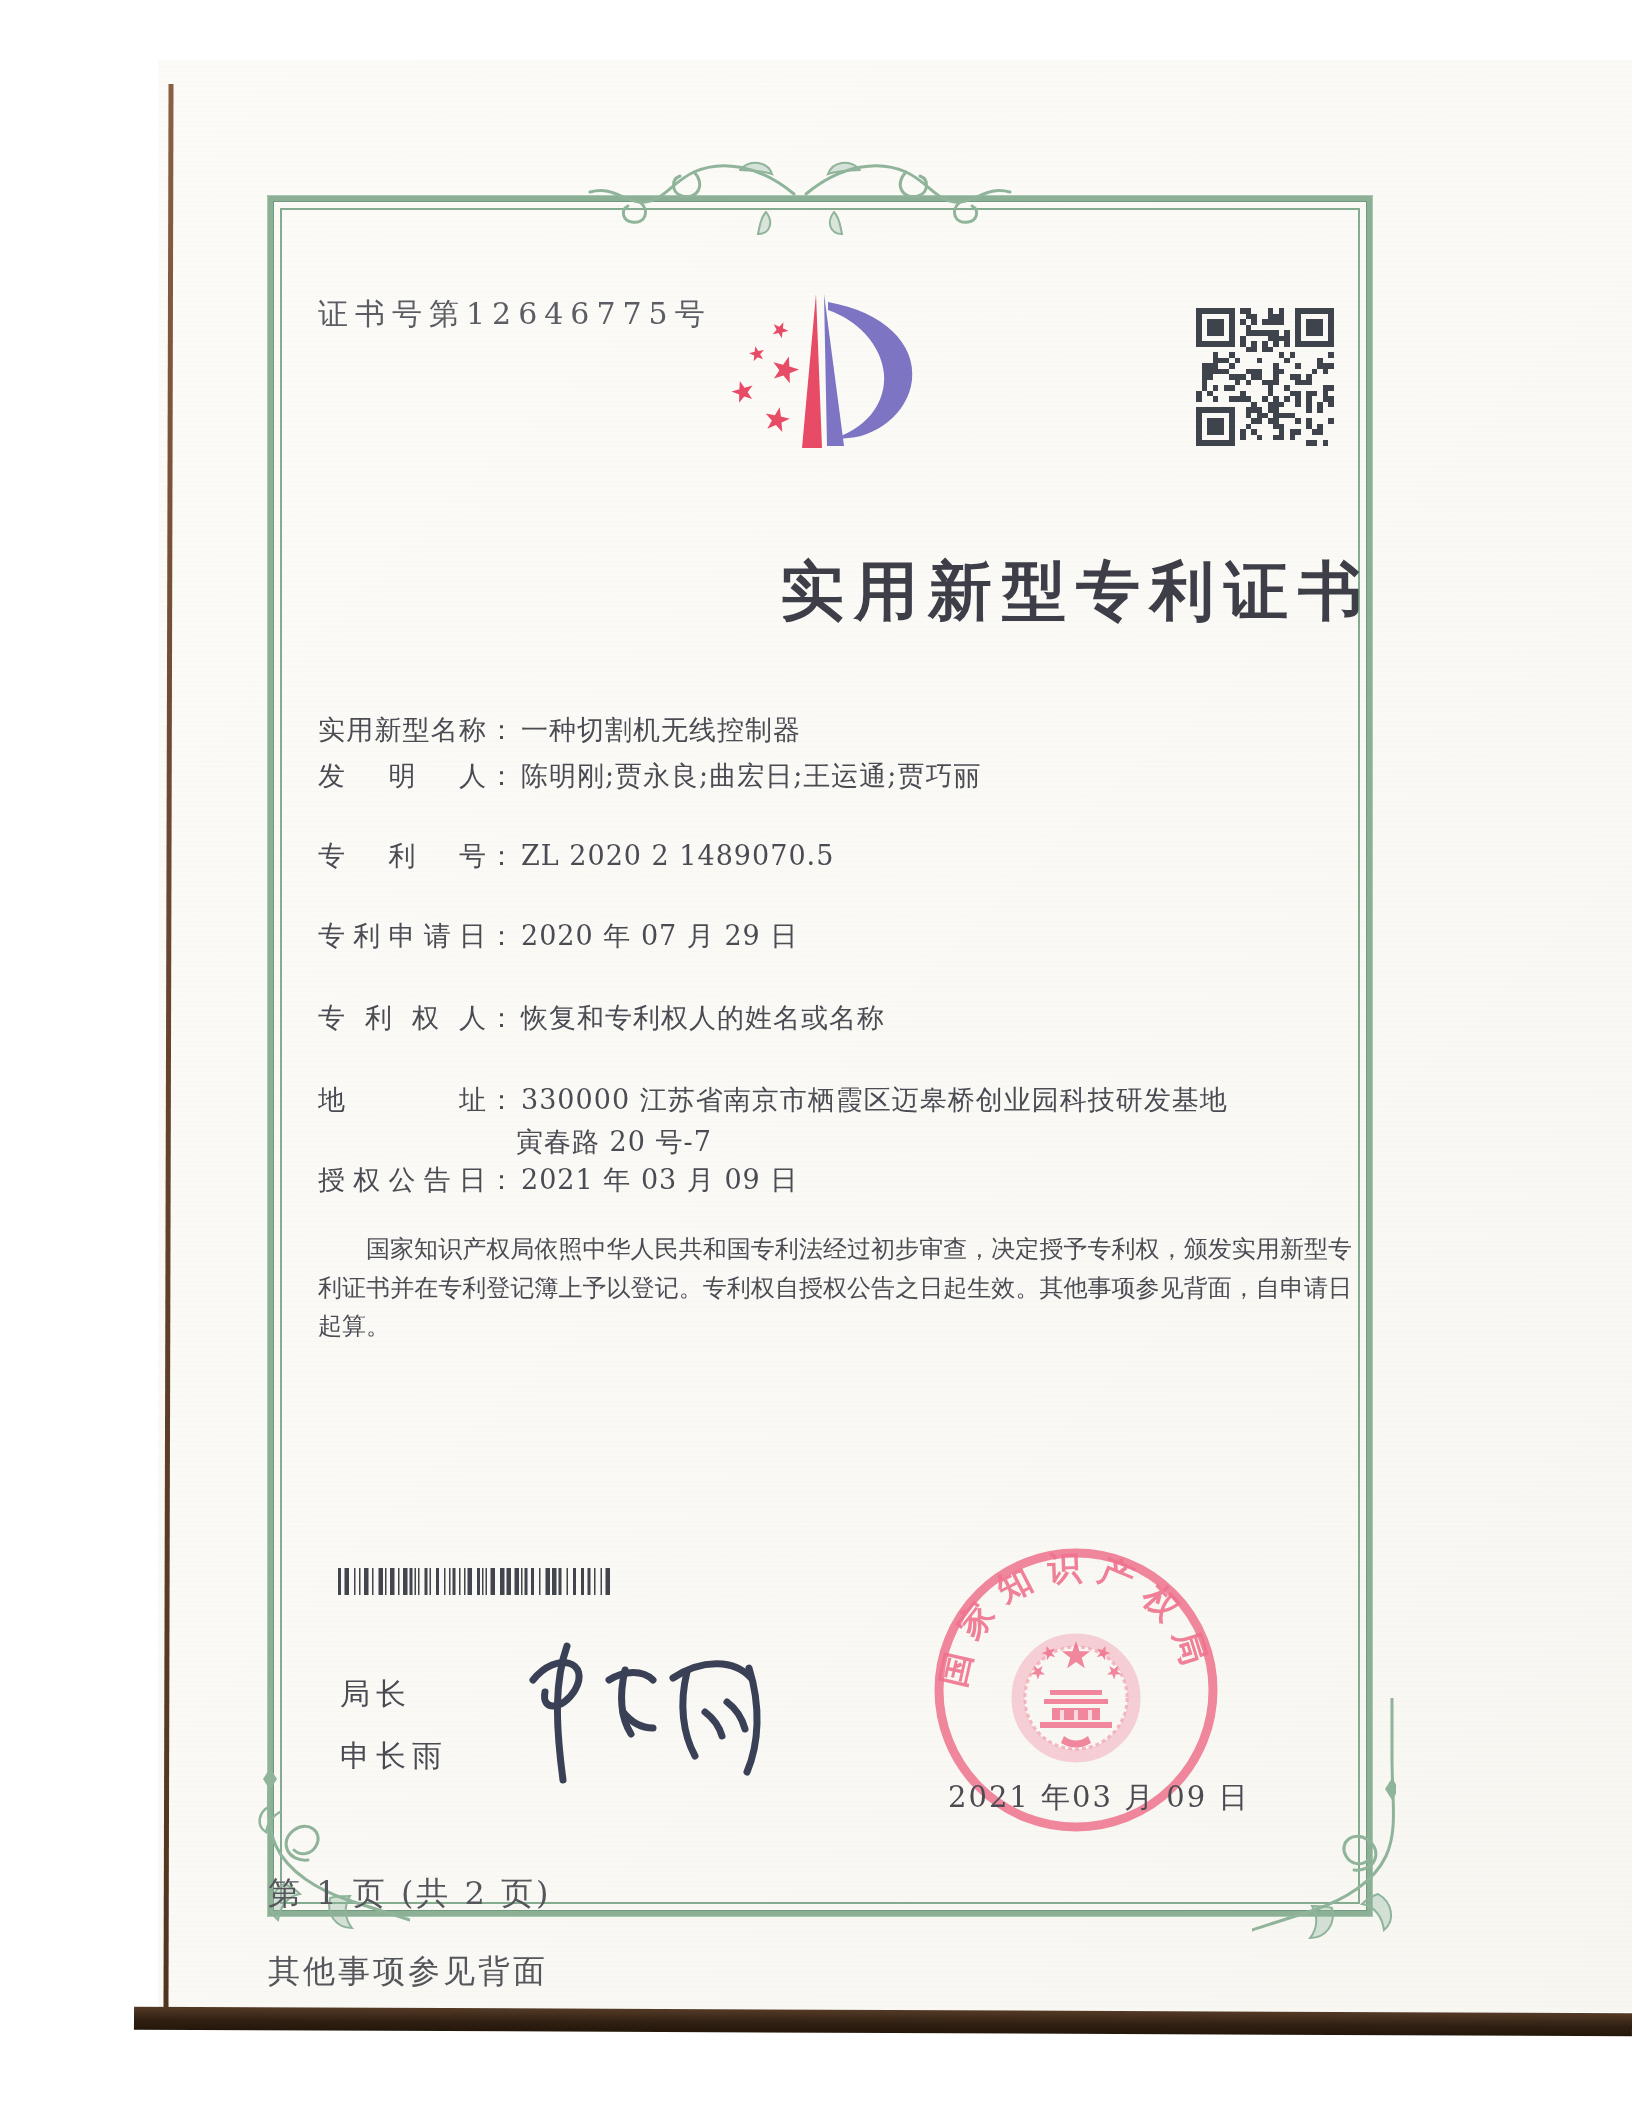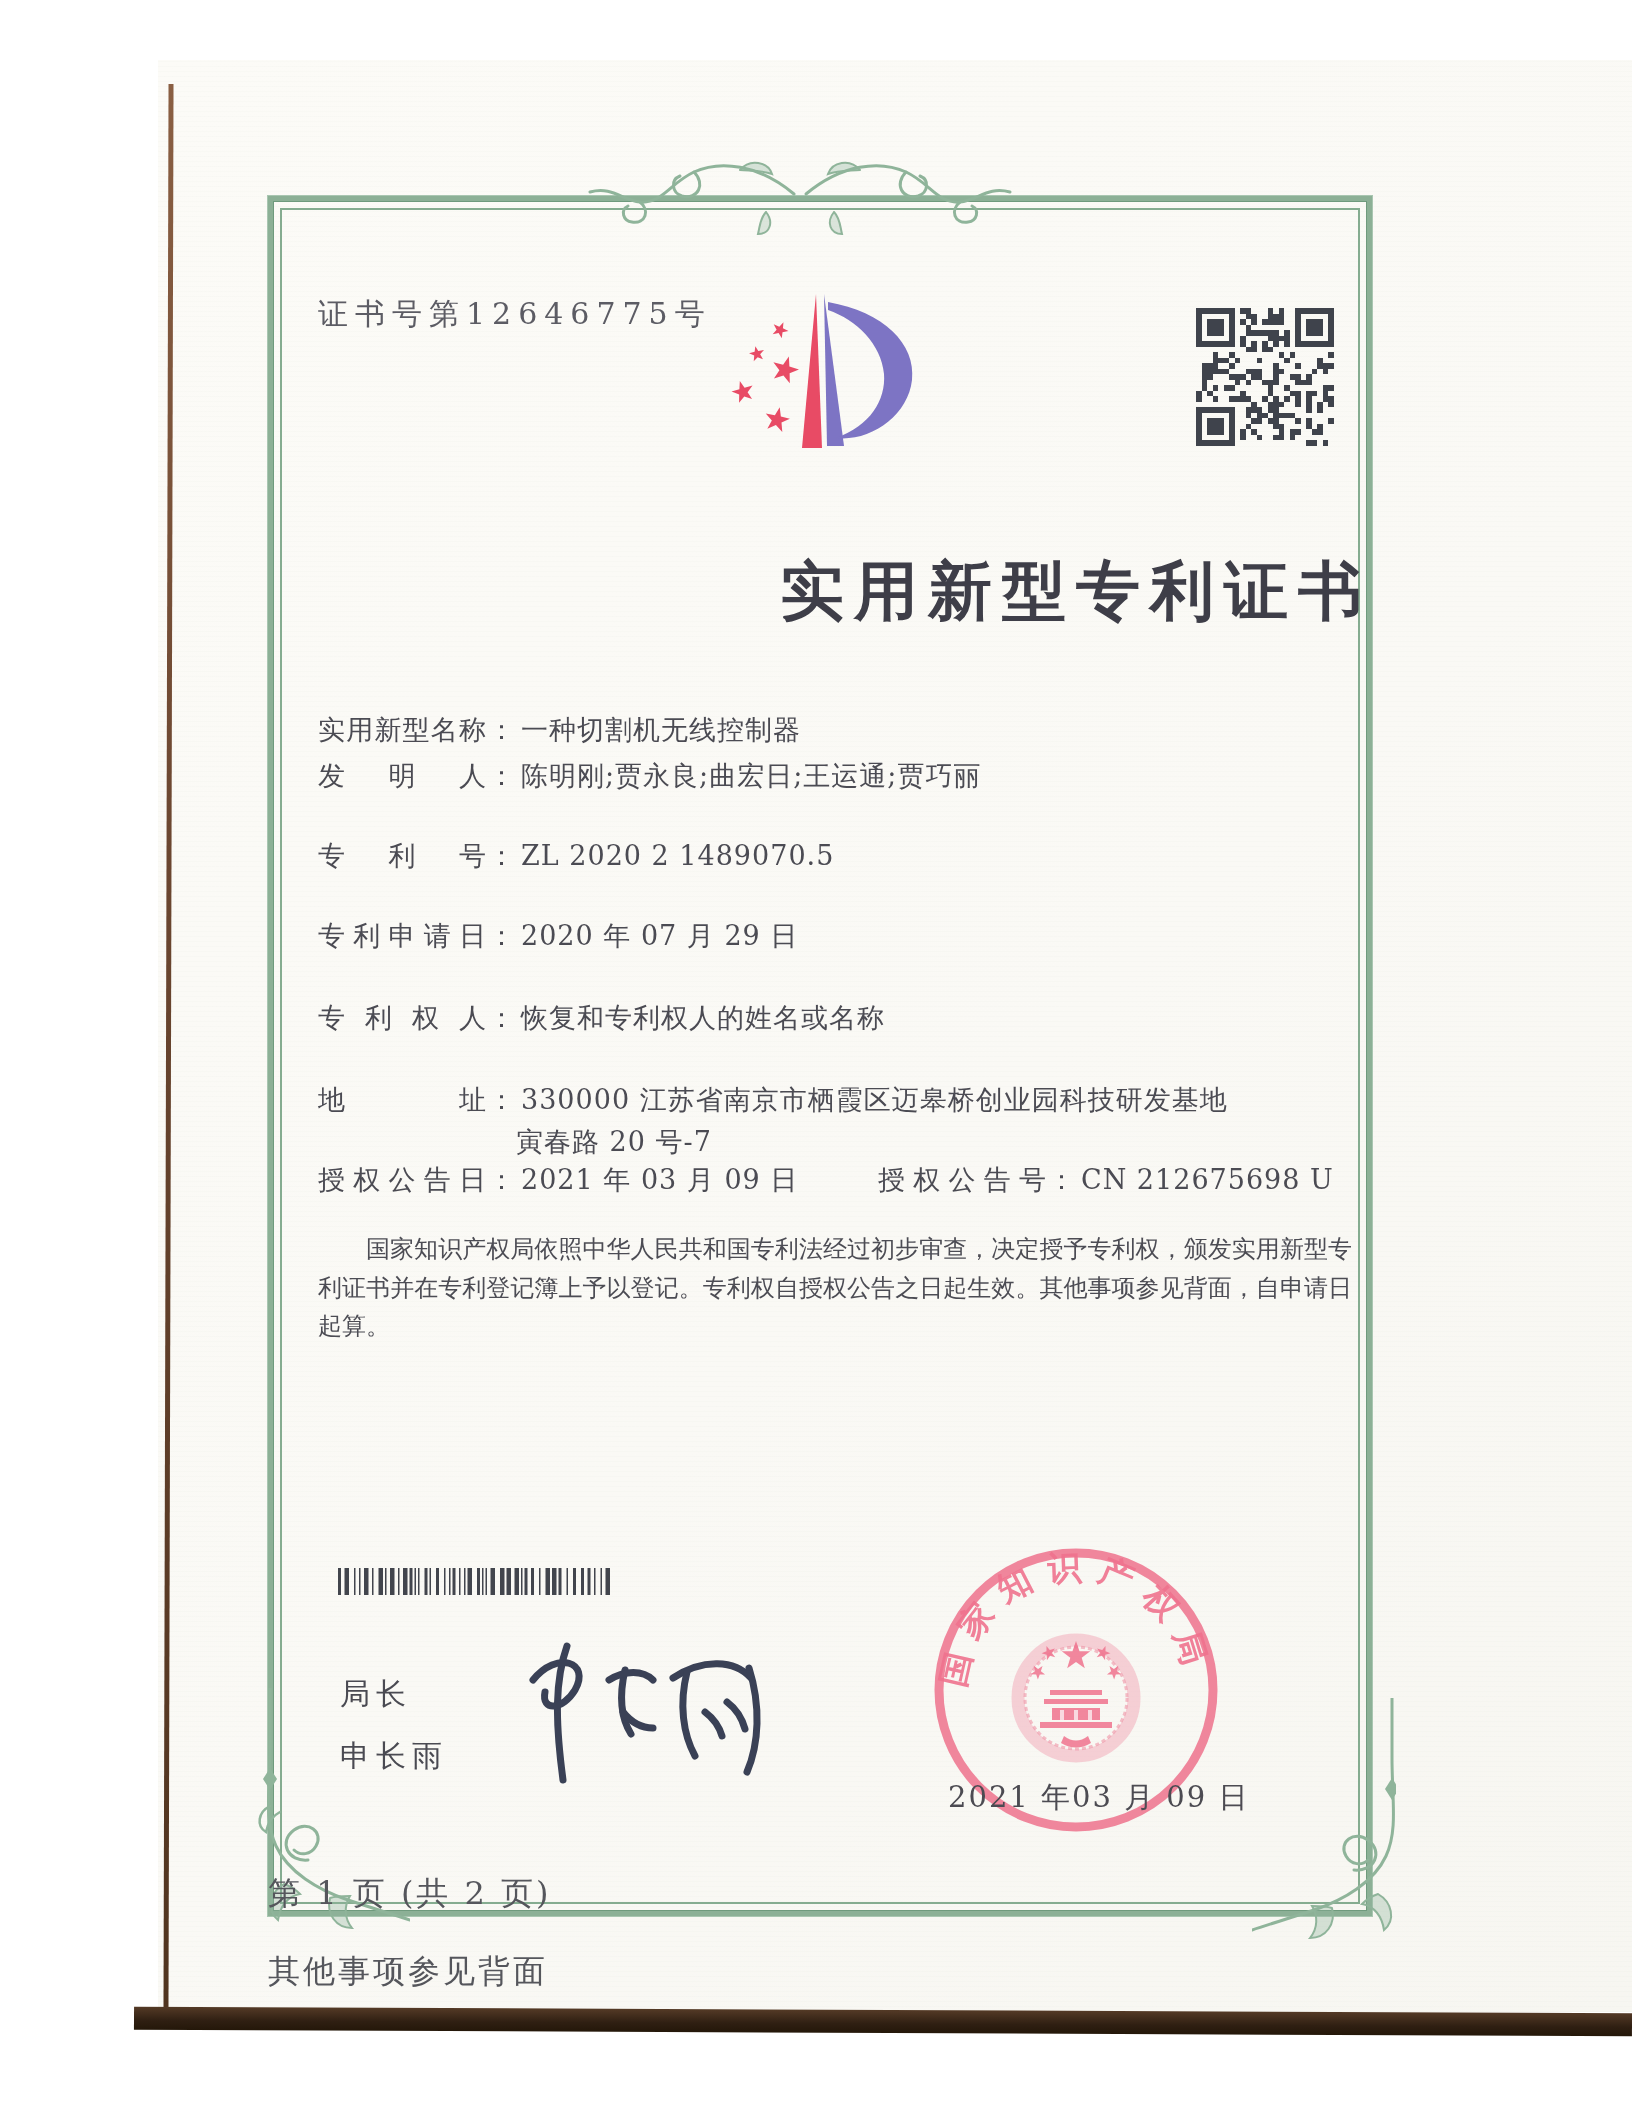--- a/index.html
+++ b/index.html
@@ -338,23 +338,20 @@
 </div>
 <div class="abs field-row" style="top:1000px">
   <span class="flabel">专利权人</span><span class="fcolon">：</span><span class="fvalue">恢复和专利权人的姓名或名称</span>
 </div>
 <div class="abs field-row" style="top:1082px">
   <span class="flabel">地址</span><span class="fcolon">：</span><span class="fvalue">330000 江苏省南京市栖霞区迈皋桥创业园科技研发基地</span>
 </div>
 <div class="abs addr2">寅春路 20 号-7</div>
 <div class="abs field-row" style="top:1162px">
   <span class="flabel">授权公告日</span><span class="fcolon">：</span><span class="fvalue">2021 年 03 月 09 日</span>
-  <span class="pair2">
-    <span class="flabel">授权公告号</span><span class="fcolon">：</span><span class="fvalue">CN 212675698 U</span>
-  </span>
 </div>
 
 <div class="abs paras">
   <p>国家知识产权局依照中华人民共和国专利法经过初步审查，决定授予专利权，颁发实用新型专利证书并在专利登记簿上予以登记。专利权自授权公告之日起生效。其他事项参见背面，自申请日起算。</p>
 </div>
 
 <svg class="abs" style="left:338px;top:1568px;" width="280" height="27" viewBox="0 0 280 27">
   <g id="bc-g" fill="#42454d">
       <rect x="0" y="0" width="3" height="27"></rect>
       <rect x="6.5" y="0" width="4.5" height="27"></rect>

